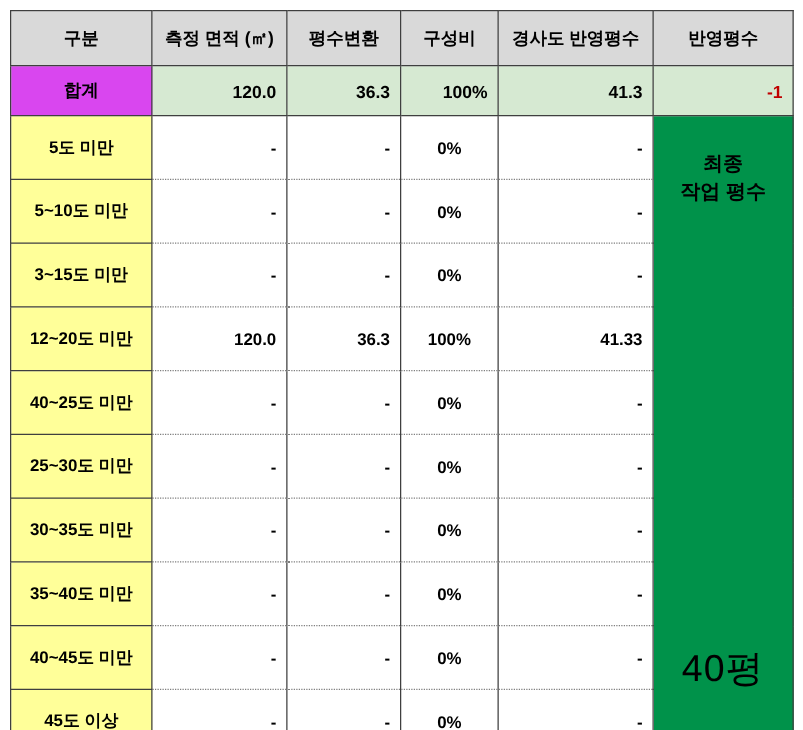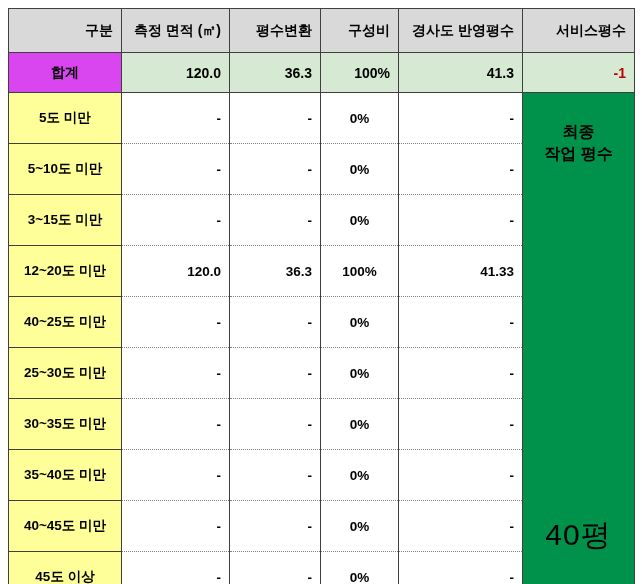--- a/index.html
+++ b/index.html
@@ -32,21 +32,21 @@
     font-size: 14px;
     font-weight: bold;
     color: #000000;
     box-sizing: border-box;
     height: 41px;
     vertical-align: middle;
   }
   
   tr.header-row td {
     background: #d9d9d9;
-    text-align: right;
+    text-align: center;
     font-size: 14px;
     height: 44px;
   }
   
   tr.total-row td {
     background: #d6e9d2;
     height: 40px;
   }
   tr.total-row td.label {
     background: #d946ef;
@@ -131,21 +131,21 @@
       <col style="width:124px">
       <col style="width:112px">
     </colgroup>
     <tbody>
       <tr class="header-row">
         <td>구분</td>
         <td>측정 면적 (㎡)</td>
         <td>평수변환</td>
         <td>구성비</td>
         <td>경사도 반영평수</td>
-        <td>서비스평수</td>
+        <td>반영평수</td>
       </tr>
 
       <tr class="total-row">
         <td class="label">합계</td>
         <td class="num">120.0</td>
         <td class="num">36.3</td>
         <td class="num">100%</td>
         <td class="num">41.3</td>
         <td class="neg">-1</td>
       </tr>

